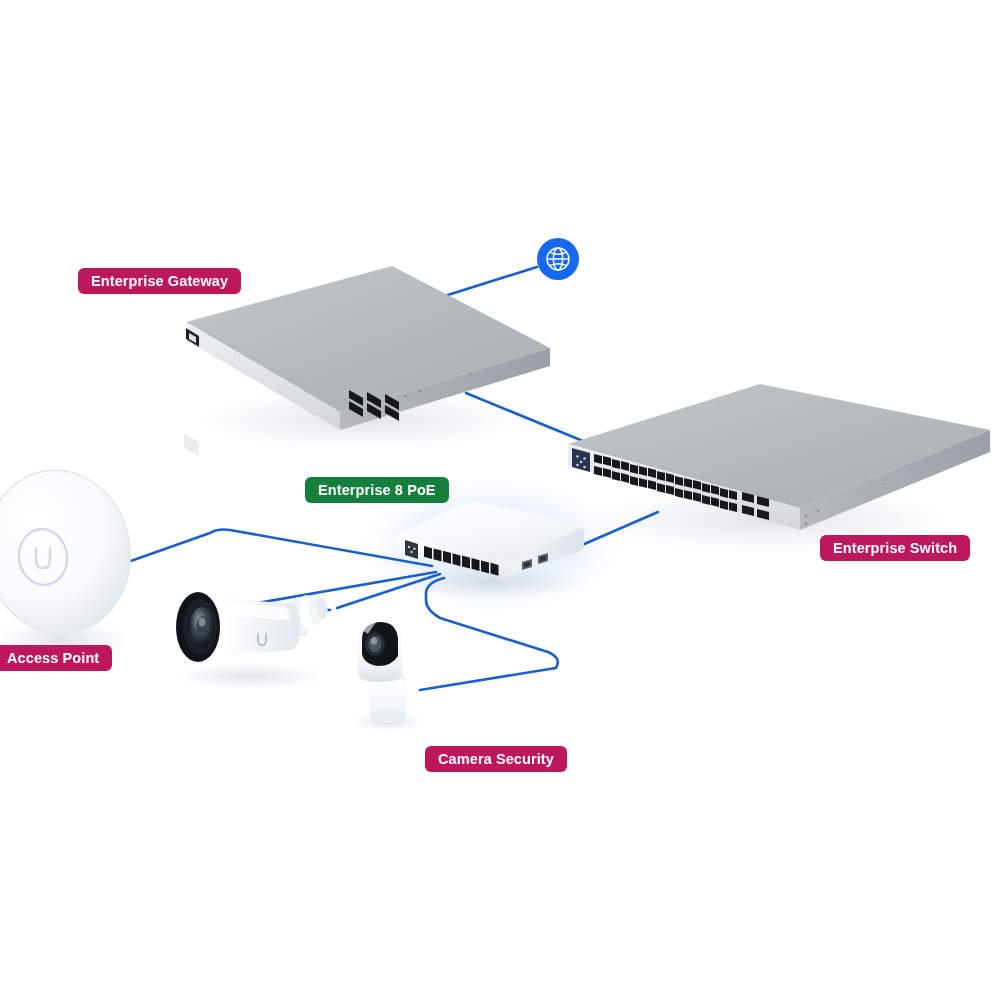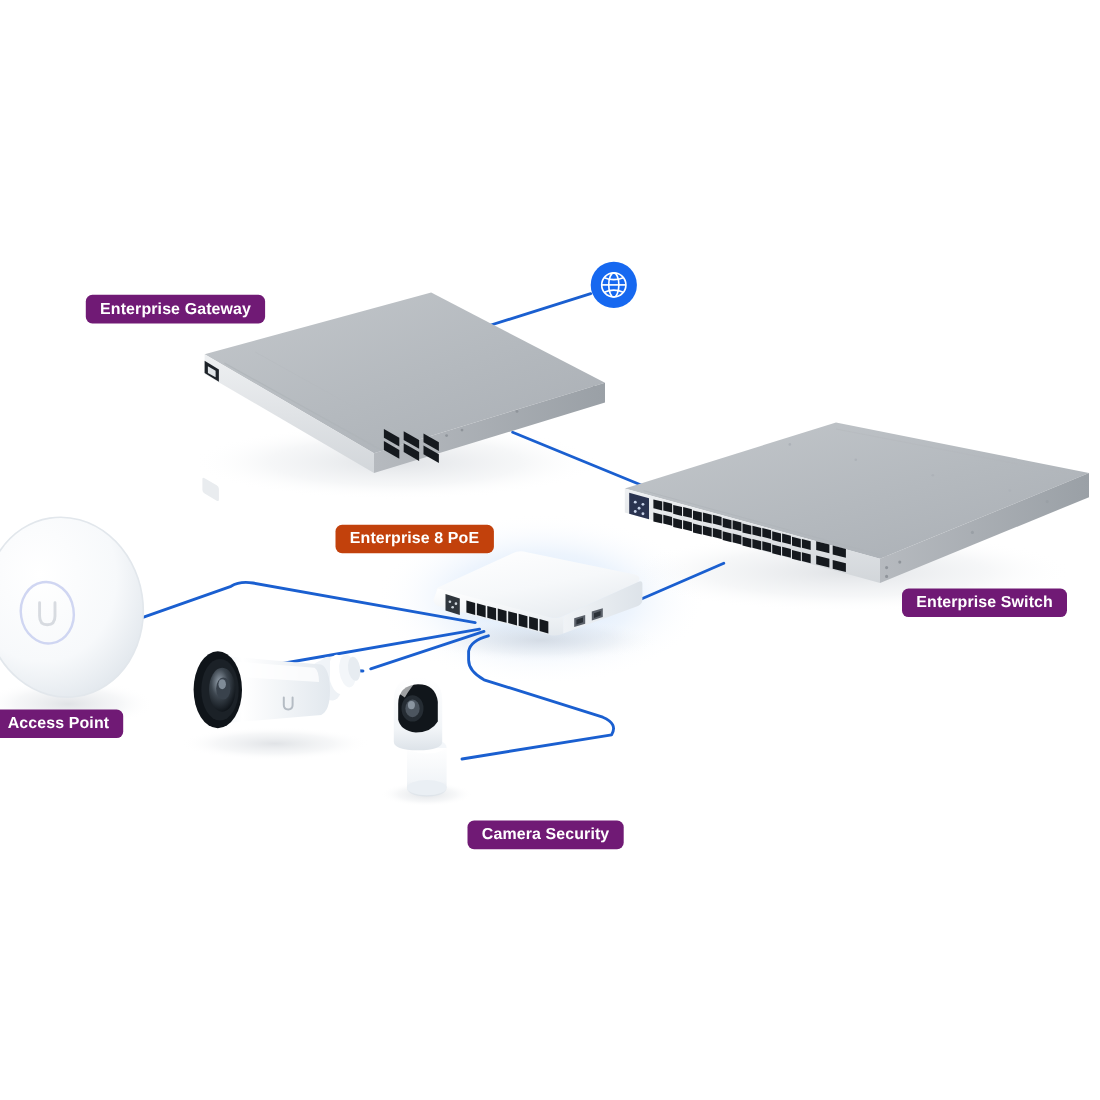--- a/index.html
+++ b/index.html
@@ -21,22 +21,22 @@
     height:26px;
     padding:0 13px;
     border-radius:6px;
     font-size:14.5px;
     font-weight:bold;
     letter-spacing:0.1px;
     color:#ffffff;
     white-space:nowrap;
     box-sizing:border-box;
   }
-  .pill-grey{background:#701a75;}
-  .pill-blue{background:#c2410c;}
+  .pill-grey{background:#be185d;}
+  .pill-blue{background:#15803d;}
 
   #lbl-gateway{left:78px;top:268px;}
   #lbl-switch{left:820px;top:535px;}
   #lbl-poe{left:305px;top:477px;}
   #lbl-ap{left:-6px;top:645px;}
   #lbl-cam{left:425px;top:746px;}
 </style>
 </head>
 <body>
 

